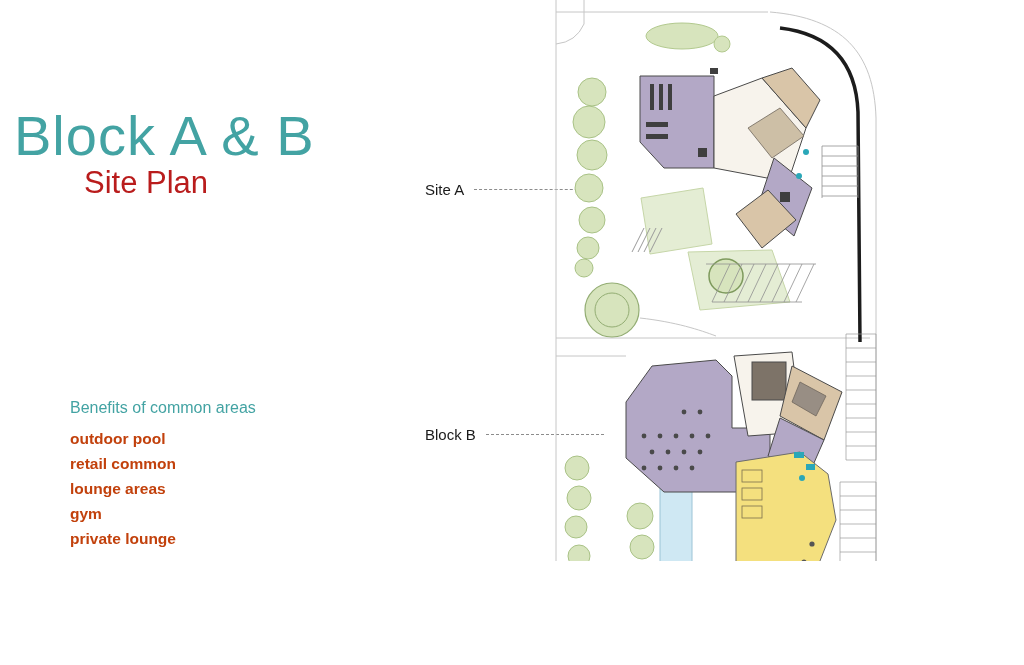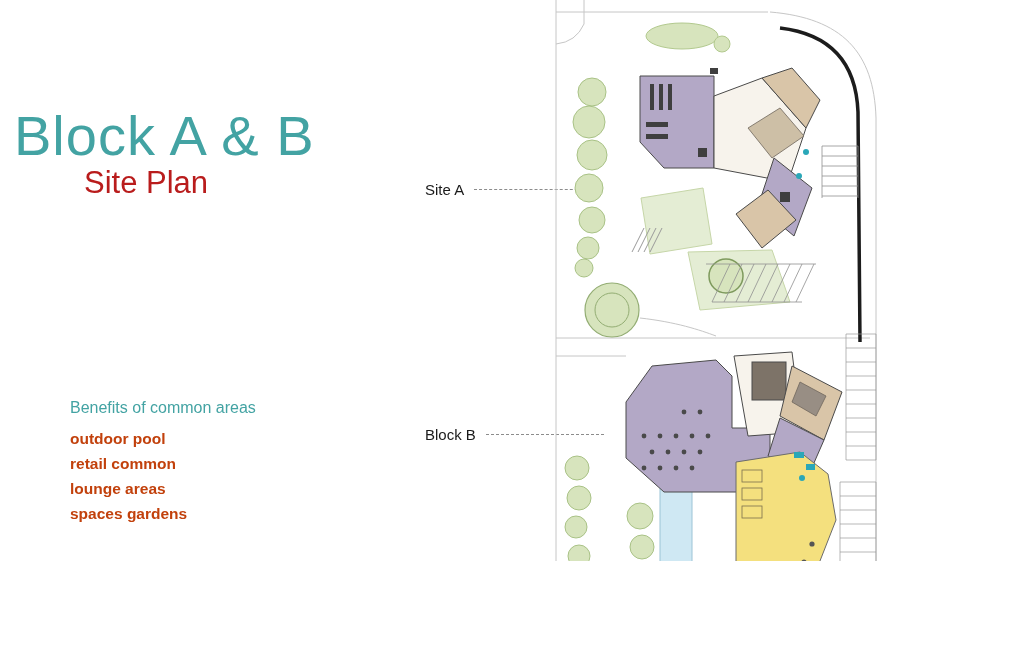--- a/index.html
+++ b/index.html
@@ -31,21 +31,22 @@
 
   <h1 class="title">Block A &amp; B</h1>
   <h2 class="subtitle">Site Plan</h2>
 
   <div class="benefits">
     <div class="benefits-heading">Benefits of common areas</div>
     <ul class="benefits-list">
       <li>outdoor pool</li>
       <li>retail common</li>
       <li>lounge areas</li>
-      <li>spaces gardens</li>
+      <li>gym</li>
+      <li>private lounge</li>
     </ul>
   </div>
 
   <div class="callout callout-a">
     <span class="callout-label">Site A</span>
     <span class="leader leader-a"></span>
   </div>
 
   <div class="callout callout-b">
     <span class="callout-label">Block B</span>

